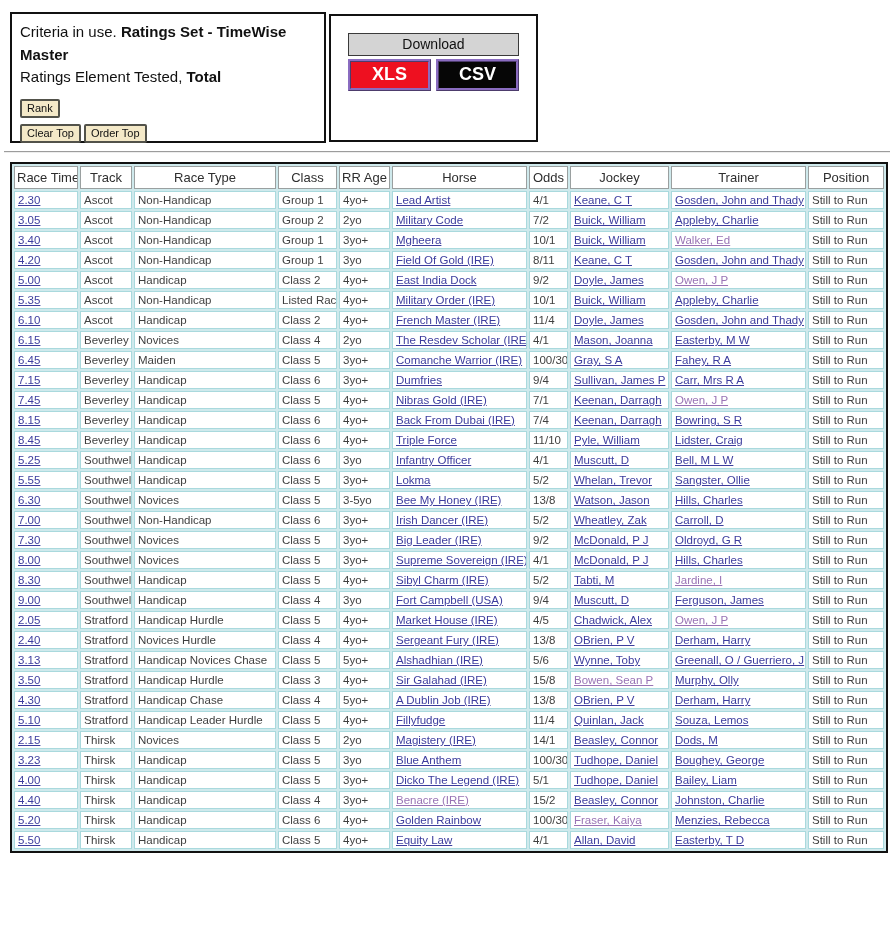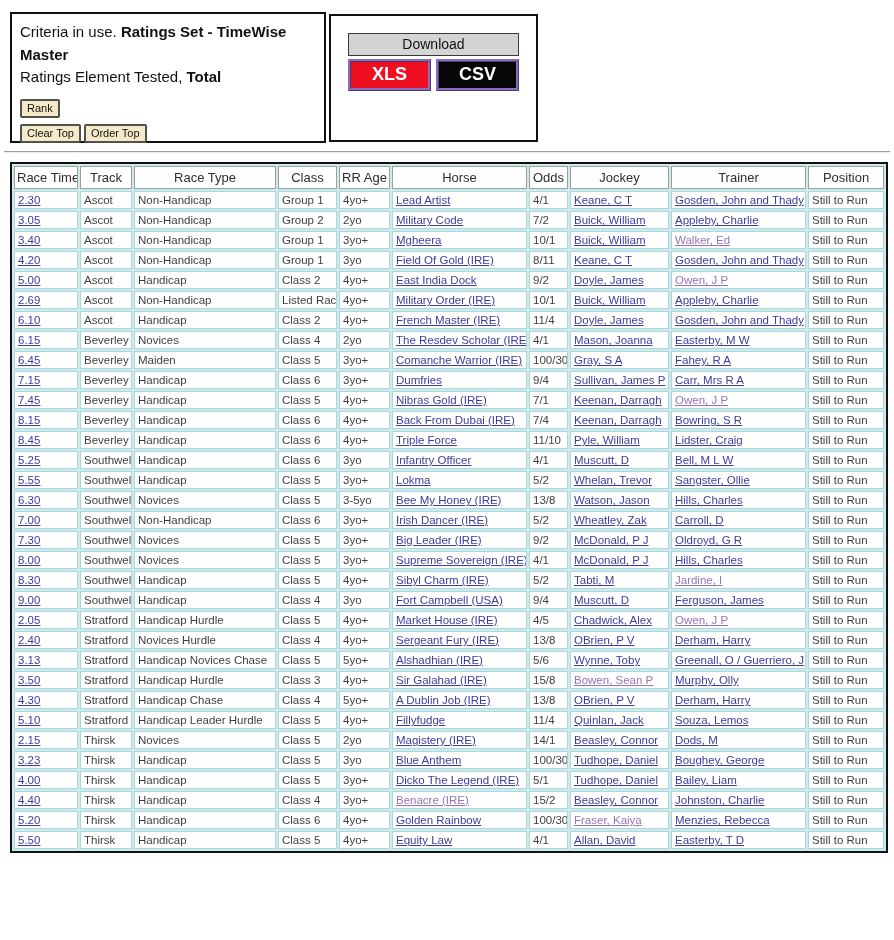--- a/index.html
+++ b/index.html
@@ -195,21 +195,21 @@
         <td>Handicap</td>
         <td>Class 2</td>
         <td>4yo+</td>
         <td><a class="lnk">East India Dock</a></td>
         <td>9/2</td>
         <td><a class="lnk">Doyle, James</a></td>
         <td><a class="lnk visited">Owen, J P</a></td>
         <td>Still to Run</td>
       </tr>
       <tr>
-        <td><a class="lnk">2.69</a></td>
+        <td><a class="lnk">5.35</a></td>
         <td>Ascot</td>
         <td>Non-Handicap</td>
         <td>Listed Race</td>
         <td>4yo+</td>
         <td><a class="lnk">Military Order (IRE)</a></td>
         <td>10/1</td>
         <td><a class="lnk">Buick, William</a></td>
         <td><a class="lnk">Appleby, Charlie</a></td>
         <td>Still to Run</td>
       </tr>

